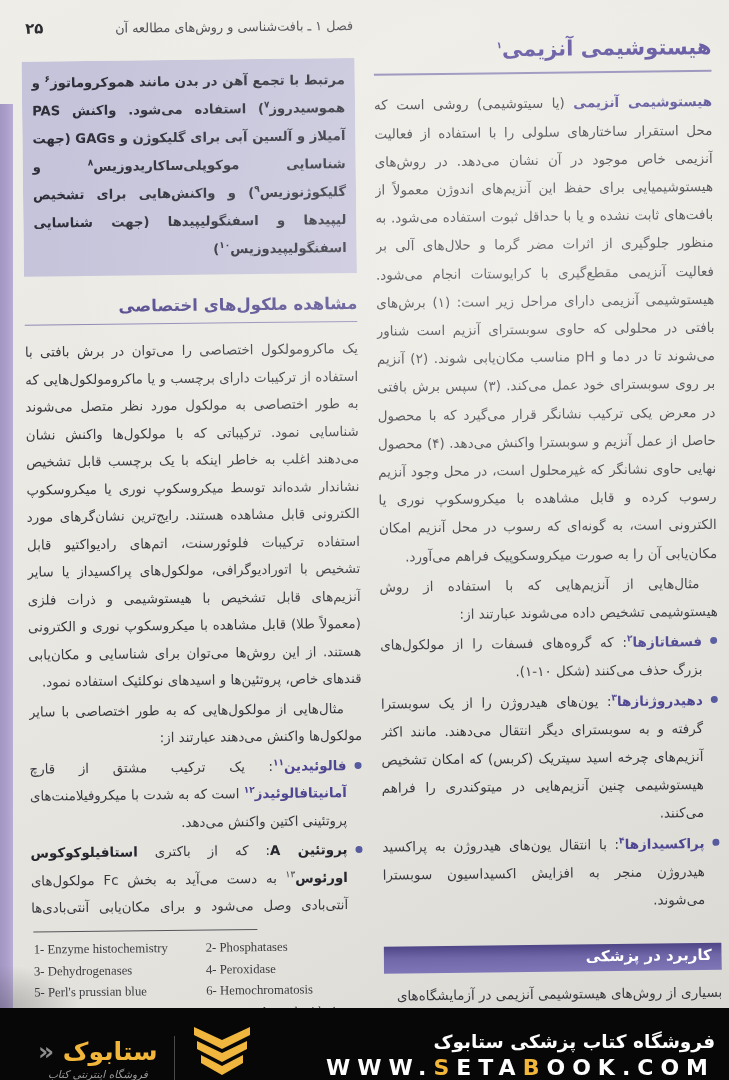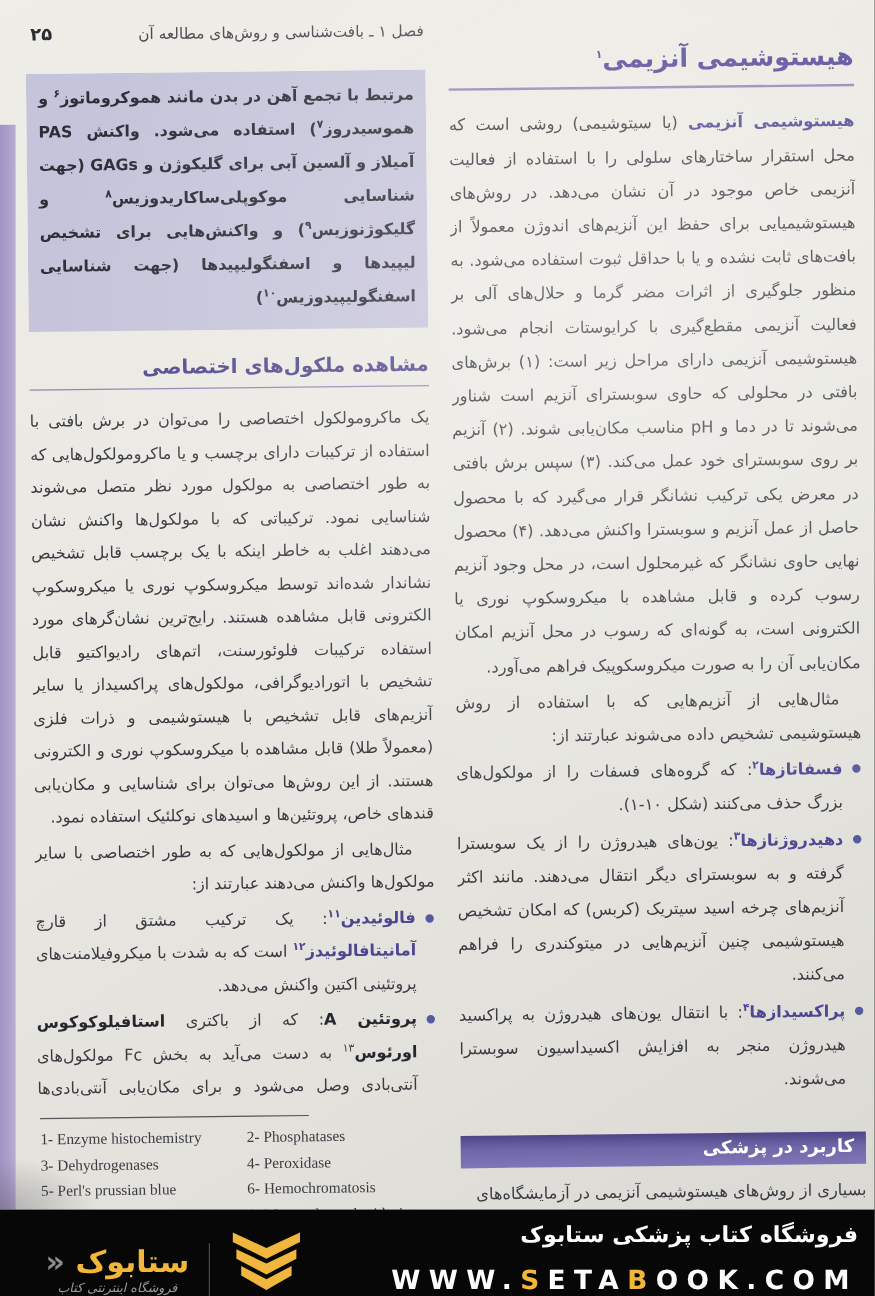--- a/index.html
+++ b/index.html
@@ -81,21 +81,21 @@
     position:absolute;left:0;top:1008px;width:729px;height:72px;background:#070707;z-index:6;
     display:flex;align-items:flex-end;direction:ltr;color:#fff;
   }
   .logo{margin-left:38px;text-align:center;direction:rtl;}
   .wordmark{font-size:25px;font-weight:bold;line-height:1.05;letter-spacing:1px;}
   .lg-y{color:#f2b63a;} .lg-g{color:#8d8d8d;}
   .tagline{font-size:10.5px;color:#9b9b9b;margin-top:3px;letter-spacing:0.5px;font-style:italic;}
   .logo-divider{width:1px;height:44px;background:#4a4a4a;margin:0 14px 0 16px;}
   .emblem{display:block;}
   .shopinfo{margin-left:auto;margin-right:14px;text-align:right;}
-  .shopline{font-size:18.5px;font-weight:600;direction:rtl;color:#fdfdfd;margin-bottom:15px;}
+  .shopline{font-size:18.5px;font-weight:600;direction:rtl;color:#fdfdfd;margin-bottom:3px;}
   .url{font-family:"DejaVu Sans",sans-serif;font-size:22px;font-weight:bold;letter-spacing:7px;color:#fdfdfd;}
   .yl{color:#f2b63a;}
 </style>
 </head>
 <body>
 
 <div class="shot">
   <div class="strip"></div>
   <div class="vignette-bl"></div>
 

